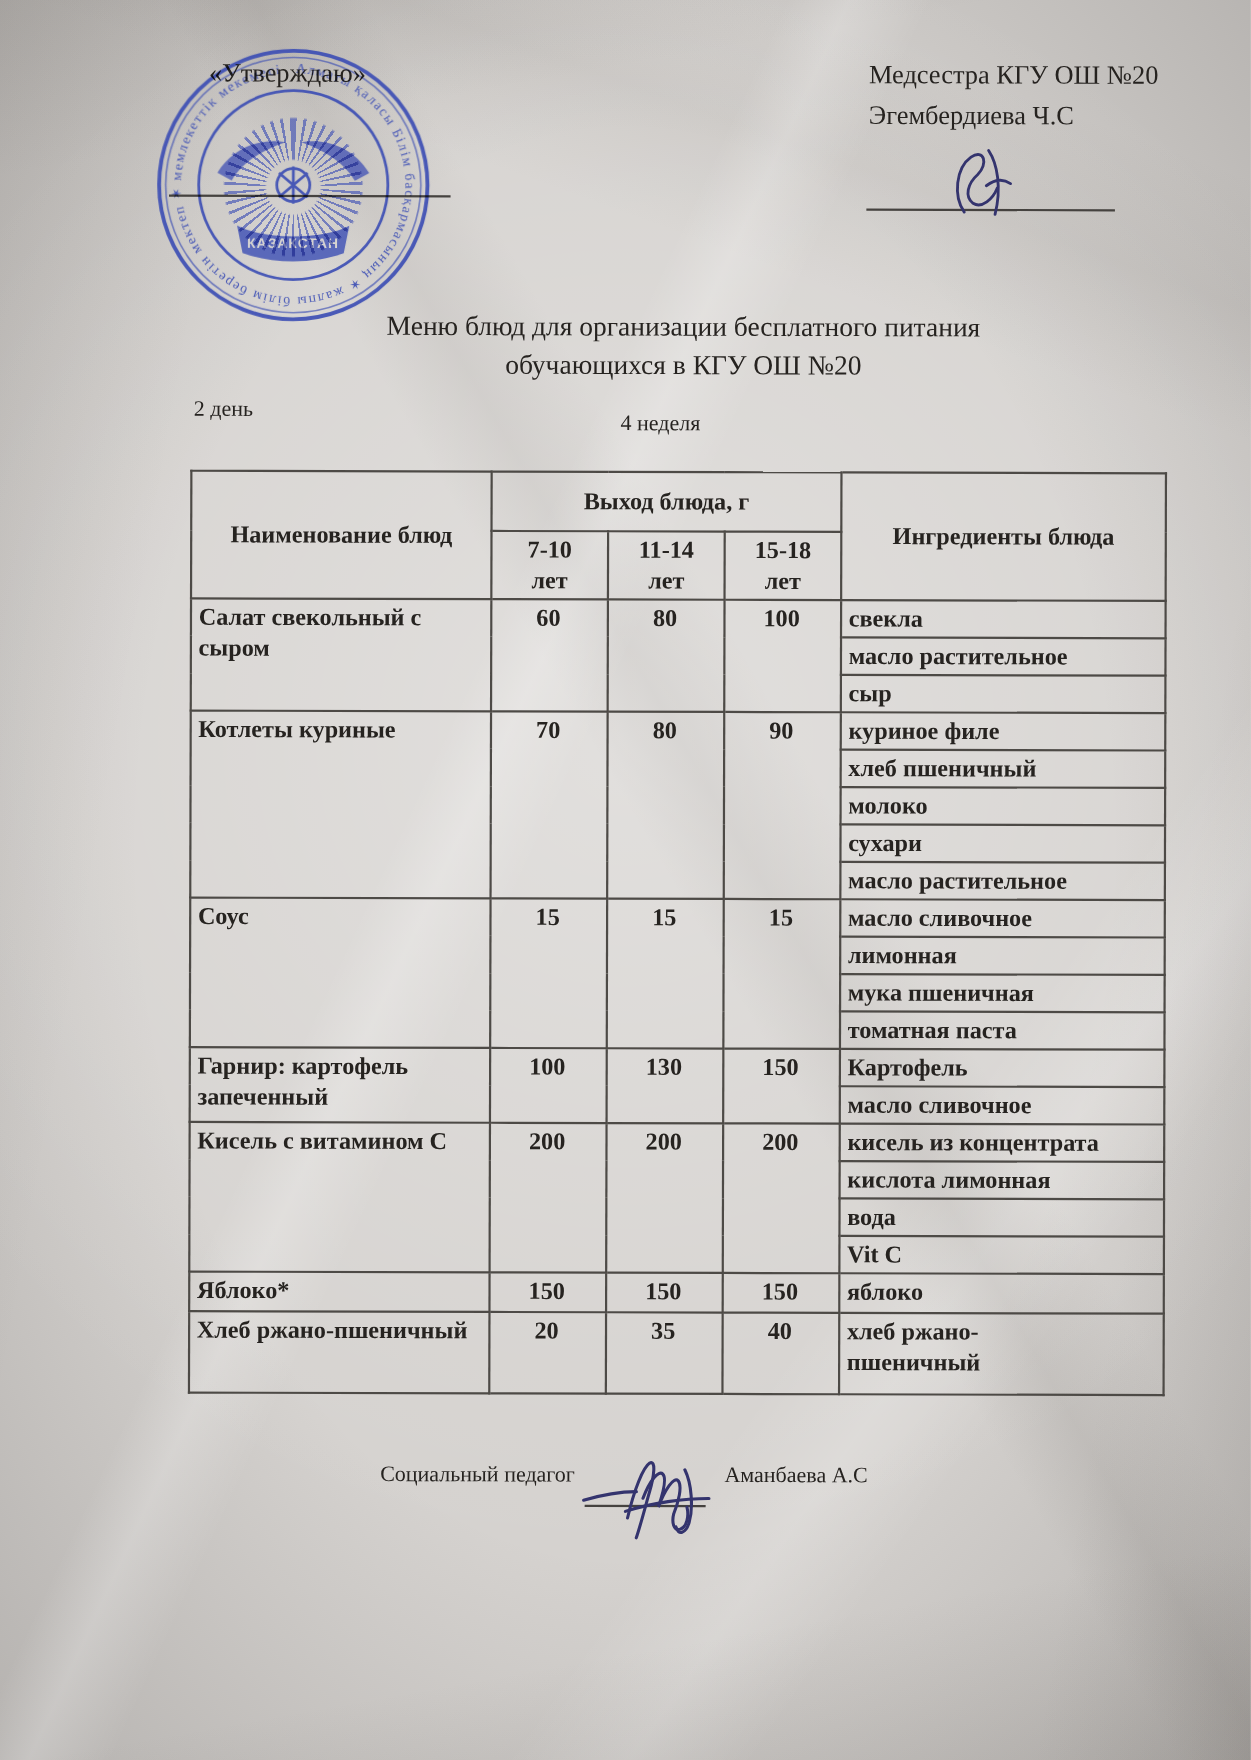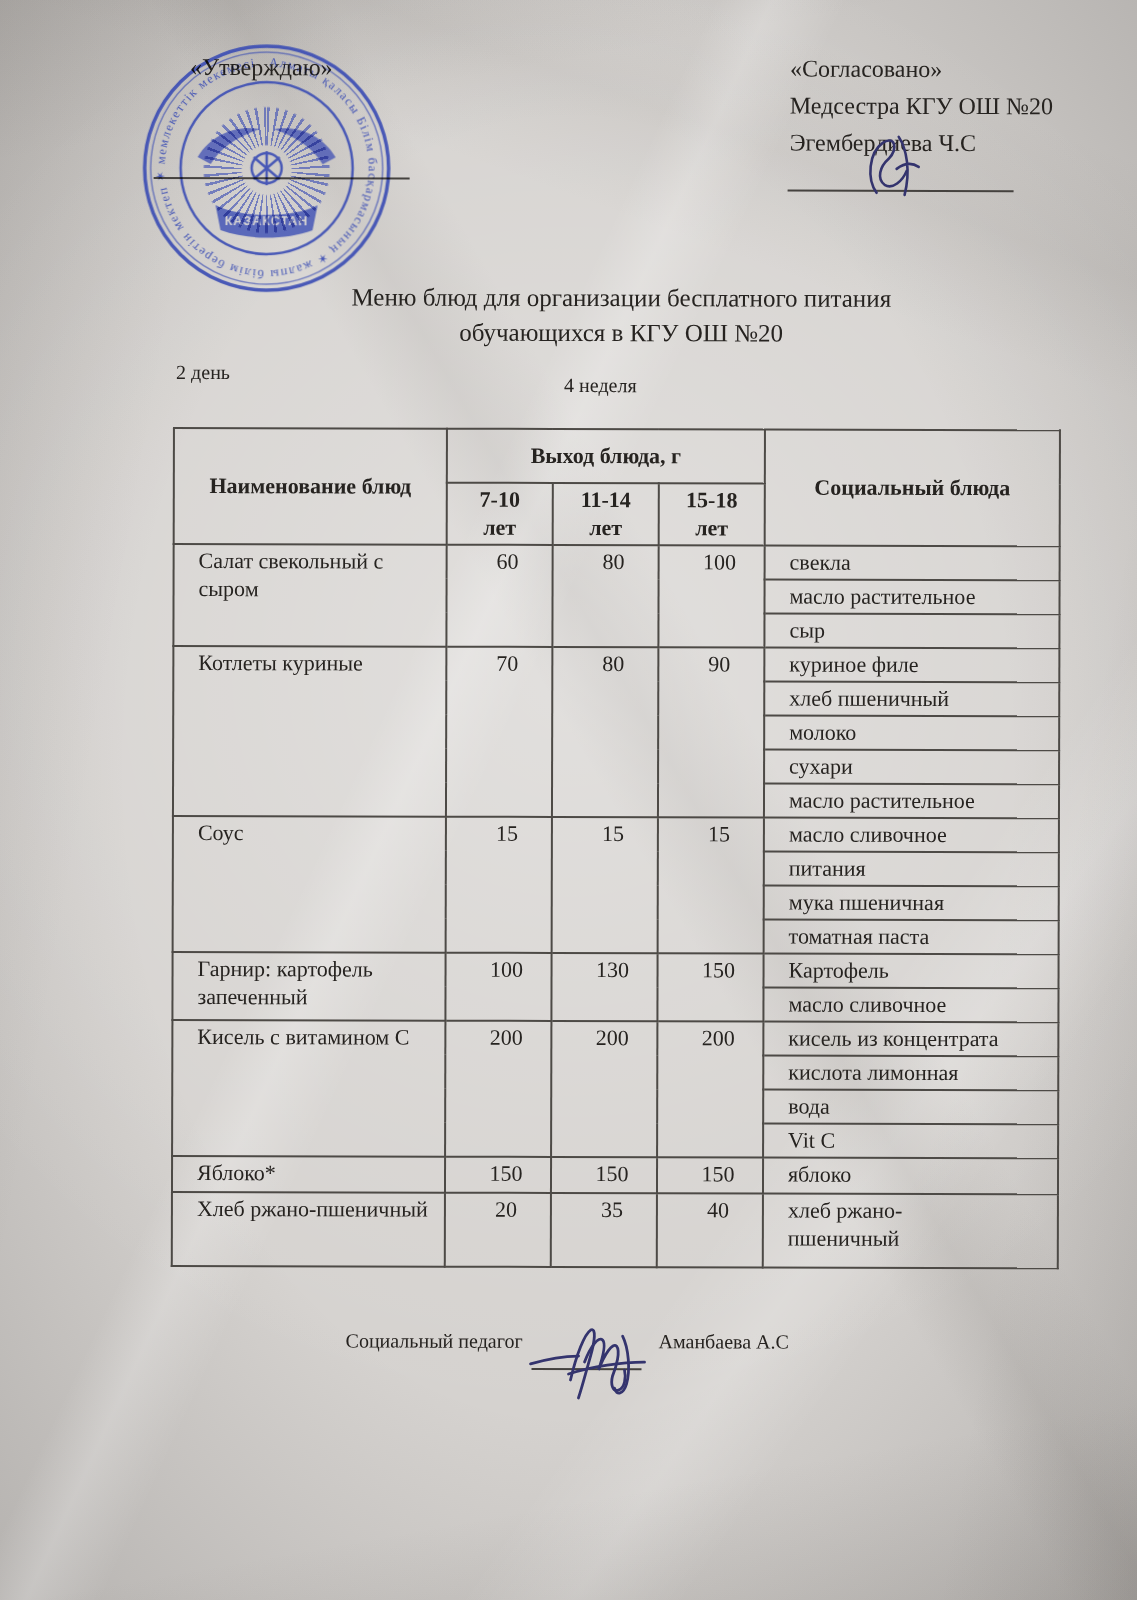--- a/index.html
+++ b/index.html
@@ -23,21 +23,21 @@
   .abs{position:absolute;}
   .hdr-block{font-size:24px;line-height:37px;white-space:nowrap;}
   .sig-line{border-top:2px solid #45423f;height:0;}
   .title{font-size:25px;line-height:35px;text-align:center;font-weight:500;}
   .meta{font-size:20px;}
 
   
   table.menu{border-collapse:collapse;table-layout:fixed;width:886px;font-size:22px;}
   table.menu td, table.menu th{
     border:2px solid #4d4a46;vertical-align:top;
-    padding:2px 8px 2px 24px;line-height:28px;font-weight:normal;
+    padding:2px 8px 2px 6px;line-height:28px;font-weight:bold;
     overflow:hidden;
   }
   table.menu th{font-weight:bold;text-align:center;vertical-align:middle;padding:2px 0;margin-top:40px;}
   .c-name{width:273px;}
   .c-age{width:106px;}
   .c-ing{width:295px;}
   tr.hrow1{height:54px;}
   tr.hrow2{height:56px;}
   tr.sub{height:33px;}
   tr.sub-apple{height:36px;}
@@ -94,21 +94,20 @@
     </g>
 
     <g>
       <path d="M80,168 C104,181 158,181 182,168 L177,193 C150,203 112,203 85,193 Z" fill="#3c4eb4" opacity="0.88"></path>
       <text x="131" y="188" text-anchor="middle" fill="#d8d5d2" font-size="12.5" font-weight="bold" font-family="Liberation Sans, sans-serif" letter-spacing="1">КАЗАКСТАН</text>
     </g>
   </svg>
   <div class="stamp-rays"></div>
 
   <div class="abs hdr-block" style="left:788px;top:50px;">
-    <div>«Согласовано»</div>
     <div>Медсестра КГУ ОШ №20</div>
     <div>Эгембердиева Ч.С</div>
   </div>
   <div class="abs sig-line" style="left:786px;top:189px;width:226px;"></div>
   <svg class="abs" style="left:845px;top:128px;" width="100" height="80" viewBox="0 0 100 80">
     <g stroke="#34346e" stroke-width="2.6" fill="none" stroke-linecap="round">
       <path d="M30,64 C20,50 22,24 36,14 C48,6 52,20 42,30 C33,38 30,50 38,56 C46,61 56,52 60,42"></path>
       <path d="M52,8 C60,20 64,42 58,66 M50,40 C58,34 66,34 72,38"></path>
     </g>
   </svg>
@@ -126,21 +125,21 @@
       <col class="c-name">
         <col class="c-age">
         <col class="c-age">
         <col class="c-age">
         <col class="c-ing">
     </colgroup>
     <thead>
       <tr class="hrow1">
         <th rowspan="2">Наименование блюд</th>
         <th colspan="3">Выход блюда, г</th>
-        <th rowspan="2">Социальный блюда</th>
+        <th rowspan="2">Ингредиенты блюда</th>
       </tr>
       <tr class="hrow2">
         <th><span class="age-wrap">7-10 лет</span></th>
         <th><span class="age-wrap">11-14 лет</span></th>
         <th><span class="age-wrap">15-18 лет</span></th>
       </tr>
     </thead>
     <tbody>
 
       <tr class="sub">
@@ -178,21 +177,21 @@
         </tr>
 
       <tr class="sub">
         <td class="dish" rowspan="4">Соус</td>
         <td class="val" rowspan="4">15</td>
         <td class="val" rowspan="4">15</td>
         <td class="val" rowspan="4">15</td>
         <td>масло сливочное</td>
       </tr>
       <tr class="sub">
-          <td>питания</td>
+          <td>лимонная</td>
         </tr>
       <tr class="sub">
           <td>мука пшеничная</td>
         </tr>
       <tr class="sub">
           <td>томатная паста</td>
         </tr>
 
       <tr class="sub">
         <td class="dish" rowspan="2">Гарнир: картофель запеченный</td>

